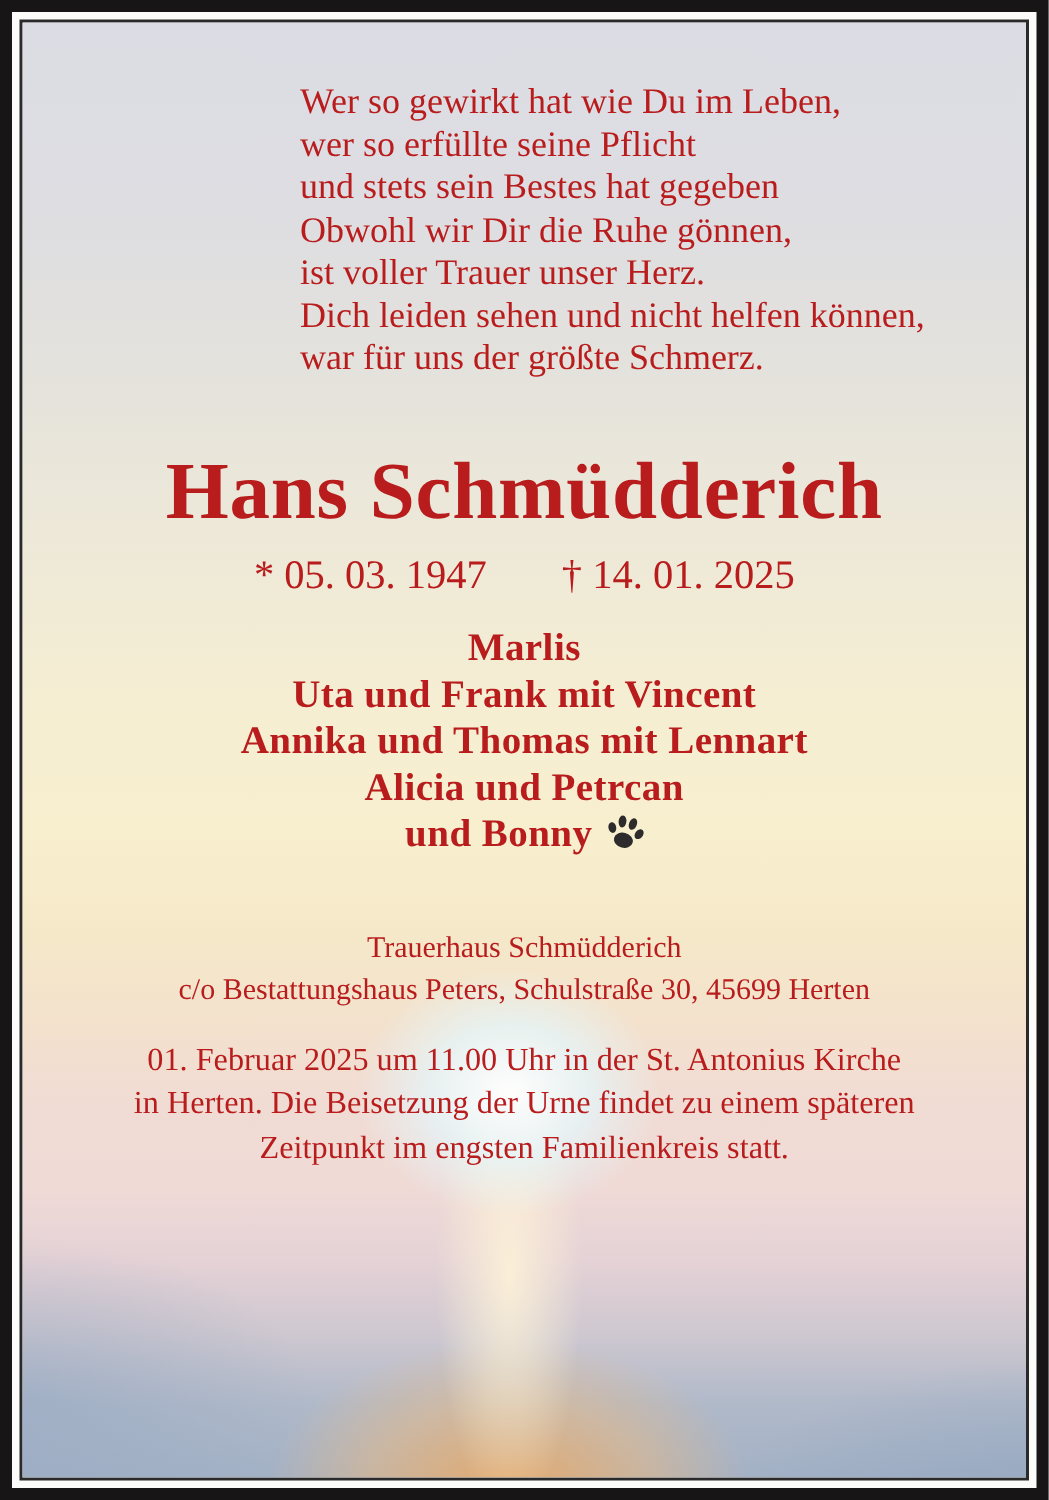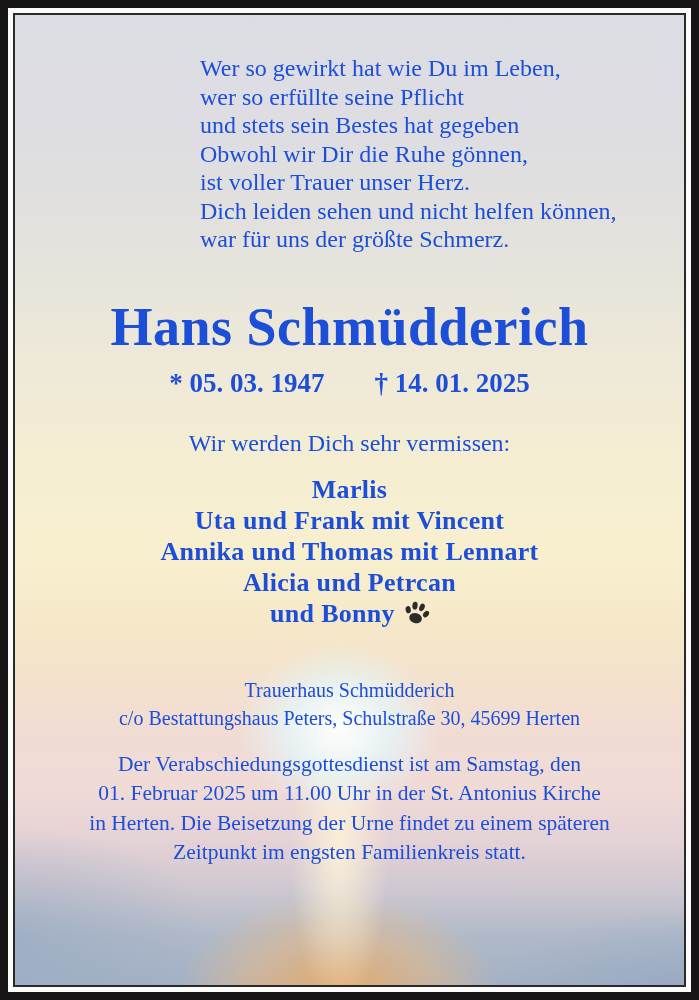--- a/index.html
+++ b/index.html
@@ -25,32 +25,32 @@
       radial-gradient(ellipse 300px 160px at -2% 95%,
         rgba(148,168,194,0.60) 0%, rgba(148,168,194,0) 70%),
       radial-gradient(ellipse 300px 140px at 102% 102%,
         rgba(140,162,190,0.55) 0%, rgba(140,162,190,0) 70%),
       linear-gradient(180deg,
         #dcdde4 0%, #dddde2 12%, #e4e2dc 24%, #eee9d8 36%,
         #f5eed2 47%, #f8efce 56%, #f5e8c9 63%, #f3e1cd 69%,
         #f1dcd4 74%, #efdad6 80%, #e5d2d6 85%, #cfc8d0 90%,
         #b0b9c9 95%, #a3b1c5 100%);}
 
-  .content{position:relative;height:100%;color:#1d4ed8;}
+  .content{position:relative;height:100%;color:#b91c1c;}
 
   .poem{padding-top:39px;padding-left:185px;
         font-size:24px;line-height:28.5px;text-align:left;}
 
   .intro{margin-top:44px;text-align:center;font-size:24px;line-height:30px;}
 
   .deceased-name{margin:8px 0 0 0;text-align:center;font-weight:bold;
         font-size:54px;line-height:58px;letter-spacing:0.5px;}
 
   .dates{margin-top:10px;display:flex;justify-content:center;gap:50px;
-        font-size:27px;line-height:34px;font-weight:bold;}
+        font-size:27px;line-height:34px;}
 
   .missing{margin-top:28px;text-align:center;font-size:24px;line-height:30px;}
 
   .mourners{margin-top:16px;text-align:center;font-weight:bold;
         font-size:26px;line-height:31px;letter-spacing:0.3px;}
   .bonny-line .paw{display:inline-block;vertical-align:-3px;margin-left:8px;
         transform:rotate(14deg);}
 
   .address{margin-top:44px;text-align:center;font-size:20px;line-height:28px;}
 
@@ -78,21 +78,20 @@
         <div class="intro">
         </div>
 
         <h1 class="deceased-name">Hans Schmüdderich</h1>
 
         <div class="dates">
           <span>* 05. 03. 1947</span>
           <span>† 14. 01. 2025</span>
         </div>
 
-        <div class="missing">Wir werden Dich sehr vermissen:</div>
 
         <div class="mourners">
           <div>Marlis</div>
           <div>Uta und Frank mit Vincent</div>
           <div>Annika und Thomas mit Lennart</div>
           <div>Alicia und Petrcan</div>
           <div class="bonny-line">
             <span>und Bonny</span><span class="paw">
               <svg width="26" height="24" viewBox="0 0 64 60" fill="#2d2b2c" xmlns="http://www.w3.org/2000/svg">
                 <ellipse cx="32" cy="43" rx="16" ry="12.5"></ellipse>
@@ -104,21 +103,20 @@
             </span>
           </div>
         </div>
 
         <div class="address">
           <div>Trauerhaus Schmüdderich</div>
           <div>c/o Bestattungshaus Peters, Schulstraße 30, 45699 Herten</div>
         </div>
 
         <div class="service">
-          <div>Der Verabschiedungsgottesdienst ist am Samstag, den</div>
           <div>01. Februar 2025 um 11.00 Uhr in der St. Antonius Kirche</div>
           <div>in Herten. Die Beisetzung der Urne findet zu einem späteren</div>
           <div>Zeitpunkt im engsten Familienkreis statt.</div>
         </div>
 
       </div>
     </div>
   </div>
 </div>
 

